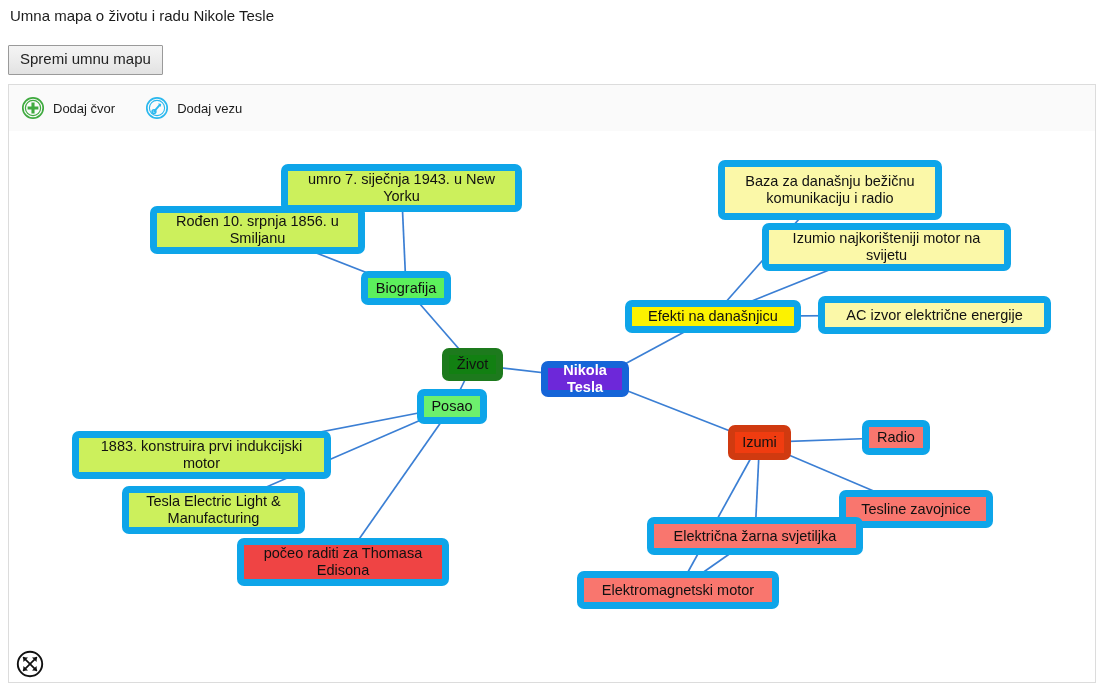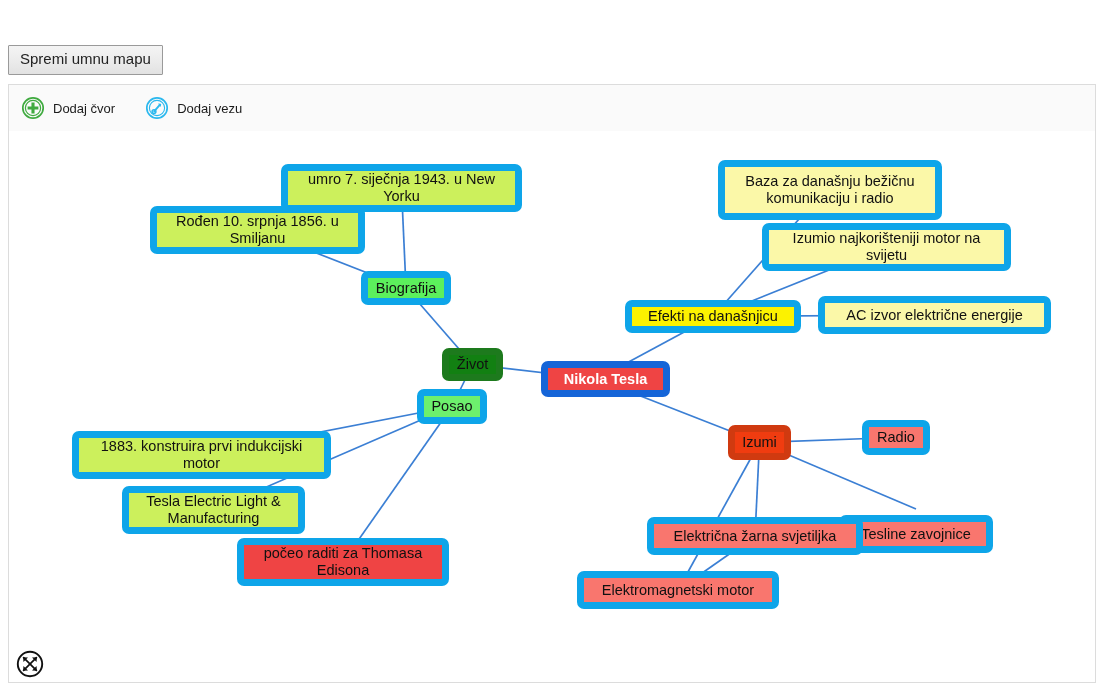--- a/index.html
+++ b/index.html
@@ -132,20 +132,21 @@
     width: 28px;
     height: 28px;
     cursor: pointer;
   }
 </style>
 </head>
 <body>
 
 <div id="app">
 
+  <div class="page-title">Umna mapa o životu i radu Nikole Tesle</div>
 
   <button class="save-btn">Spremi umnu mapu</button>
 
   <div class="toolbar">
 
     <div class="tool-item">
       <span class="tool-icon">
         <svg viewBox="0 0 24 24" width="24" height="24">
           <circle cx="12" cy="12" r="10.2" fill="none" stroke="#3faa3f" stroke-width="1.7"></circle>
           <circle cx="12" cy="12" r="7.6" fill="none" stroke="#3faa3f" stroke-width="1.2"></circle>
@@ -185,21 +186,21 @@
         <line x1="704" y1="185.5" x2="821" y2="53" stroke="#3b7fd4" stroke-width="1.7"></line>
         <line x1="704" y1="185.5" x2="877.5" y2="116" stroke="#3b7fd4" stroke-width="1.7"></line>
         <line x1="704" y1="185.5" x2="925.5" y2="184" stroke="#3b7fd4" stroke-width="1.7"></line>
         <line x1="750.5" y1="311.5" x2="887" y2="306.5" stroke="#3b7fd4" stroke-width="1.7"></line>
         <line x1="750.5" y1="311.5" x2="907" y2="378" stroke="#3b7fd4" stroke-width="1.7"></line>
         <line x1="750.5" y1="311.5" x2="746" y2="405" stroke="#3b7fd4" stroke-width="1.7"></line>
         <line x1="750.5" y1="311.5" x2="669" y2="459" stroke="#3b7fd4" stroke-width="1.7"></line>
         <line x1="746" y1="405" x2="669" y2="459" stroke="#3b7fd4" stroke-width="1.7"></line>
       </svg>
     <div id="nodes-layer">
-        <div class="node root" style="left: 532px; top: 230px; width: 129px; height: 36px; background: #ef4444;">
+        <div class="node root" style="left: 532px; top: 230px; width: 88px; height: 36px; background: #6d28d9;">
           <span>Nikola Tesla</span>
         </div>
         <div class="node cat-zivot" style="left: 433px; top: 217px; width: 61px; height: 33px; background: rgb(18, 128, 18);">
           <span>Život</span>
         </div>
         <div class="node" style="left: 408px; top: 258px; width: 70px; height: 35px; background: rgb(109, 240, 109);">
           <span>Posao</span>
         </div>
         <div class="node" style="left: 352px; top: 140px; width: 90px; height: 34px; background: rgb(92, 240, 92);">
           <span>Biografija</span>
@@ -230,21 +231,21 @@
         </div>
         <div class="node" style="left: 809px; top: 165px; width: 233px; height: 38px; background: rgb(251, 248, 168);">
           <span>AC izvor električne energije</span>
         </div>
         <div class="node cat-izumi" style="left: 719px; top: 294px; width: 63px; height: 35px; background: rgb(240, 60, 16);">
           <span>Izumi</span>
         </div>
         <div class="node" style="left: 853px; top: 289px; width: 68px; height: 35px; background: rgb(249, 118, 110);">
           <span>Radio</span>
         </div>
-        <div class="node" style="left: 830px; top: 359px; width: 154px; height: 38px; background: rgb(249, 118, 110); margin-top: 25px;">
+        <div class="node" style="left: 830px; top: 359px; width: 154px; height: 38px; background: rgb(249, 118, 110);">
           <span>Tesline zavojnice</span>
         </div>
         <div class="node" style="left: 638px; top: 386px; width: 216px; height: 38px; background: rgb(249, 118, 110);">
           <span>Električna žarna svjetiljka</span>
         </div>
         <div class="node" style="left: 568px; top: 440px; width: 202px; height: 38px; background: rgb(249, 118, 110);">
           <span>Elektromagnetski motor</span>
         </div>
       </div>
   </div>

